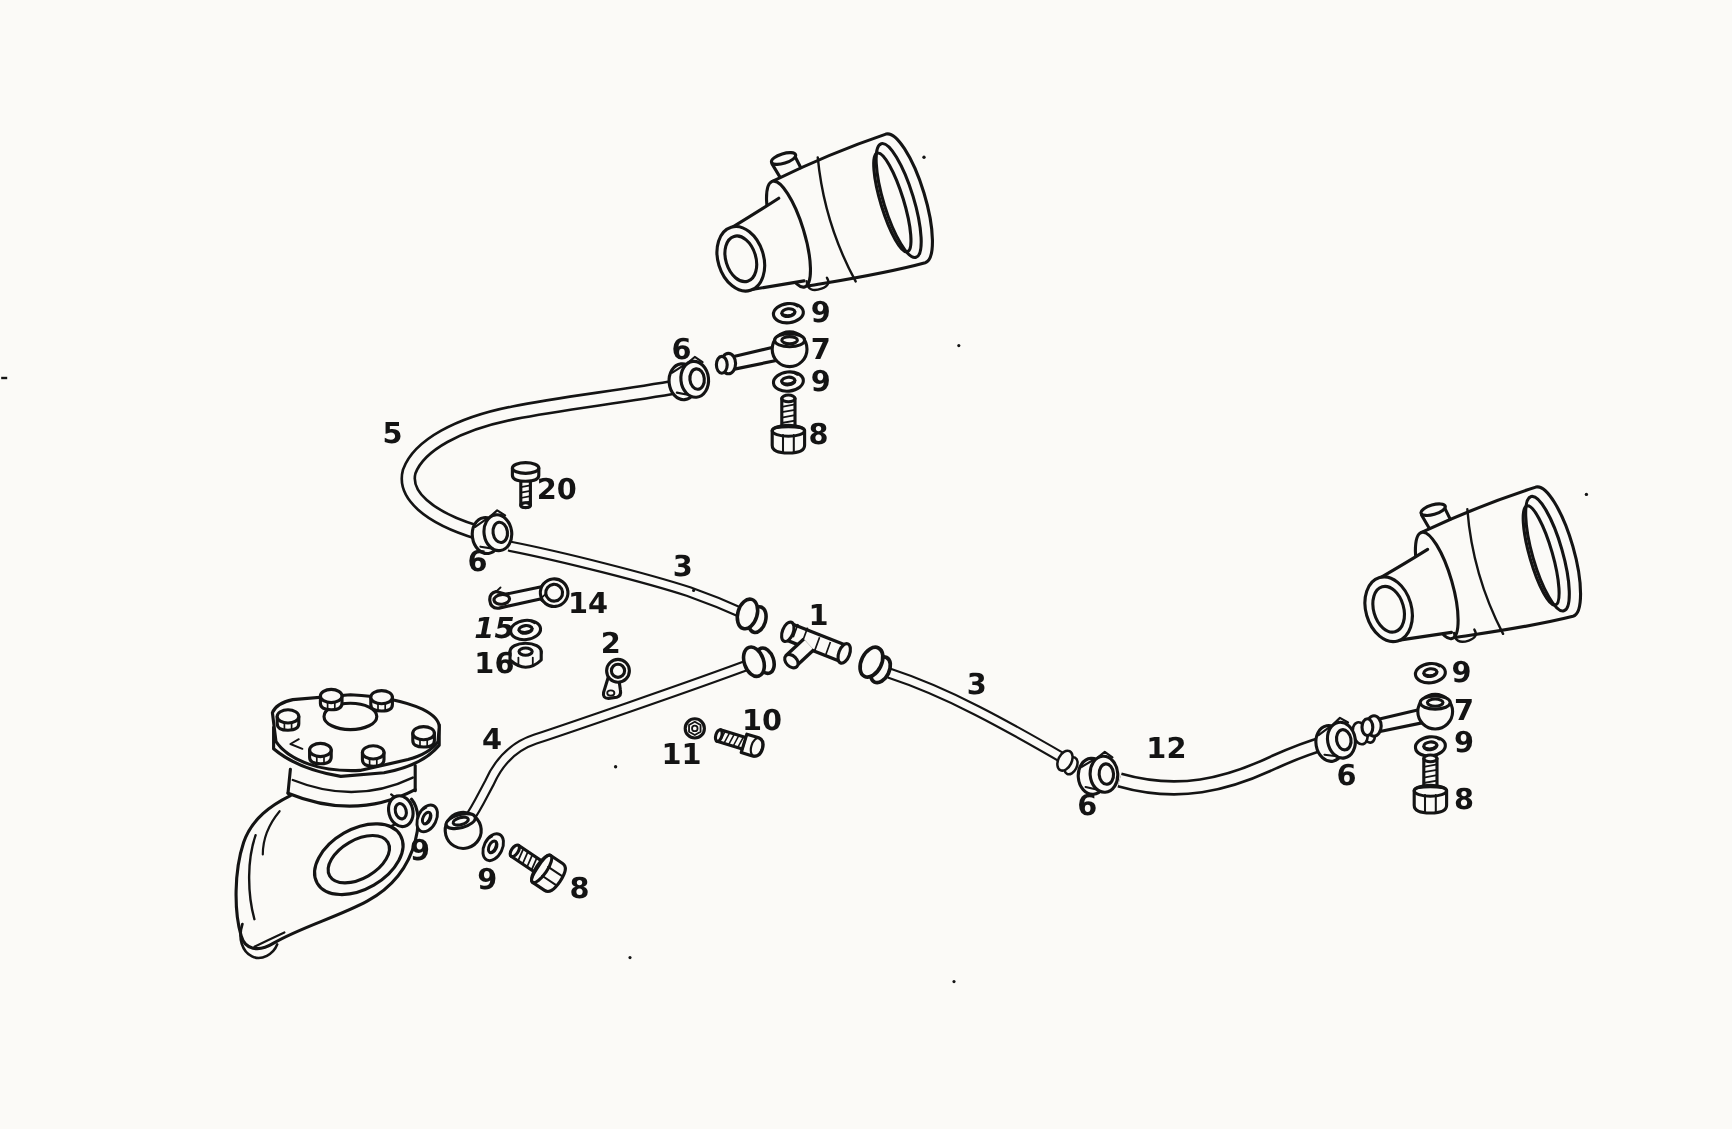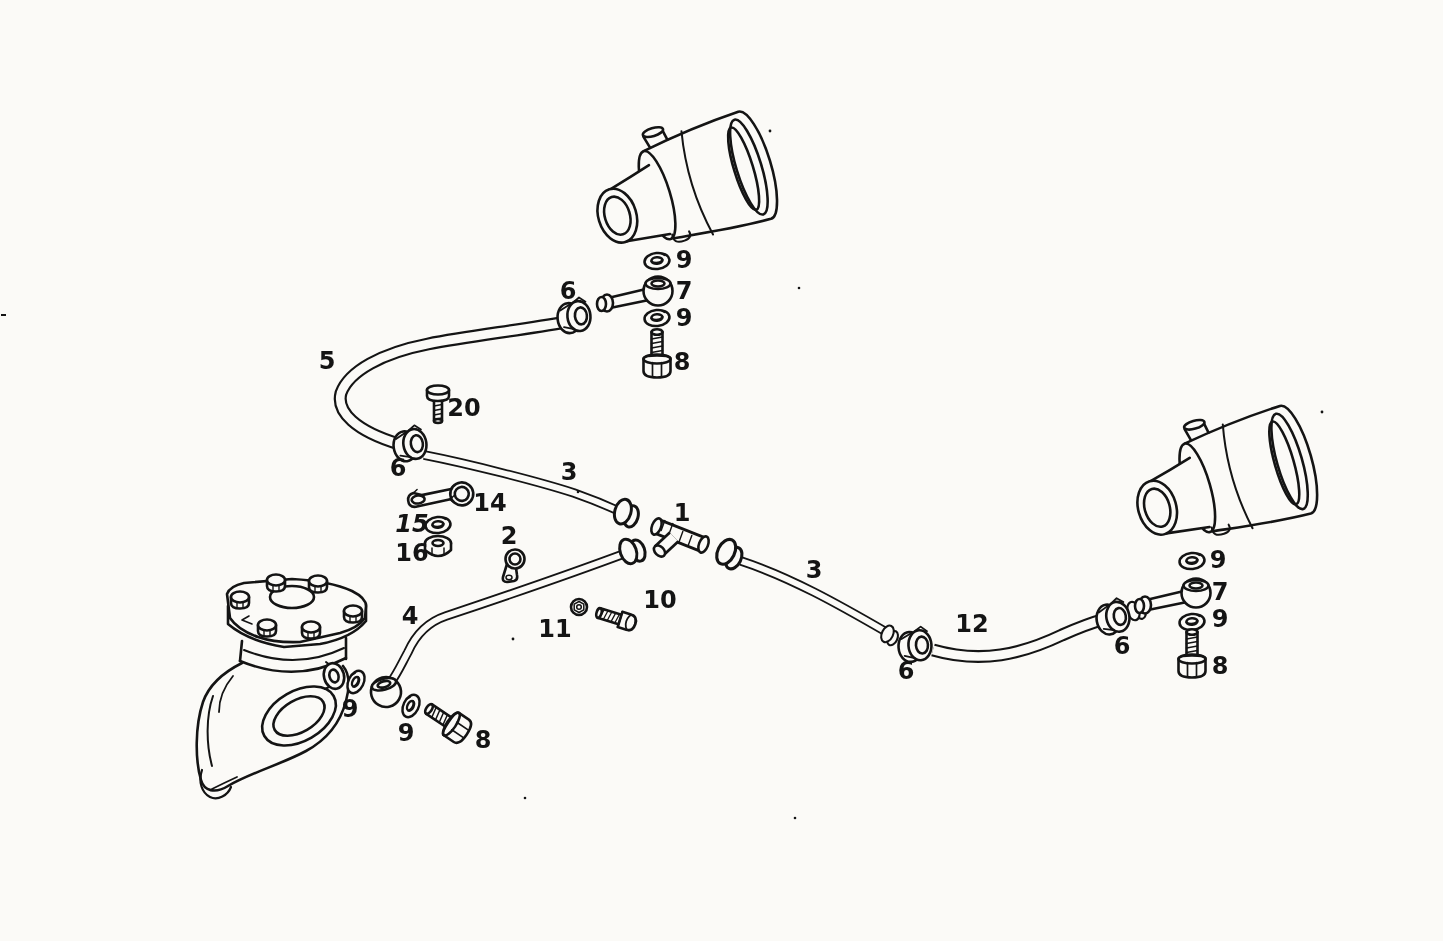--- a/index.html
+++ b/index.html
@@ -307,22 +307,22 @@
       <div class="callout" style="left: 327px; top: 361px;">5</div>
       <div class="callout" style="left: 464px; top: 408px;">20</div>
       <div class="callout" style="left: 398px; top: 468px;">6</div>
       <div class="callout" style="left: 569px; top: 472px;">3</div>
       <div class="callout" style="left: 490px; top: 503px;">14</div>
       <div class="callout" style="left: 412px; top: 524px; font-style: italic;">15</div>
       <div class="callout" style="left: 412px; top: 553px; text-align: center;">16</div>
       <div class="callout" style="left: 509px; top: 536px;">2</div>
       <div class="callout" style="left: 682px; top: 513px;">1</div>
       <div class="callout" style="left: 410px; top: 616px;">4</div>
-      <div class="callout" style="left: 635px; top: 600px; margin-left: 25px;">10</div>
-      <div class="callout" style="left: 555px; top: 629px; text-align: right;">11</div>
+      <div class="callout" style="left: 635px; top: 600px;">10</div>
+      <div class="callout" style="left: 568px; top: 629px; text-align: right;">11</div>
       <div class="callout" style="left: 350px; top: 709px;">9</div>
       <div class="callout" style="left: 406px; top: 733px;">9</div>
       <div class="callout" style="left: 483px; top: 740px;">8</div>
       <div class="callout" style="left: 814px; top: 570px;">3</div>
       <div class="callout" style="left: 972px; top: 624px;">12</div>
       <div class="callout" style="left: 906px; top: 671px;">6</div>
       <div class="callout" style="left: 1122px; top: 646px;">6</div>
       <div class="callout" style="left: 1218px; top: 560px;">9</div>
       <div class="callout" style="left: 1220px; top: 592px;">7</div>
       <div class="callout" style="left: 1220px; top: 619px;">9</div>

